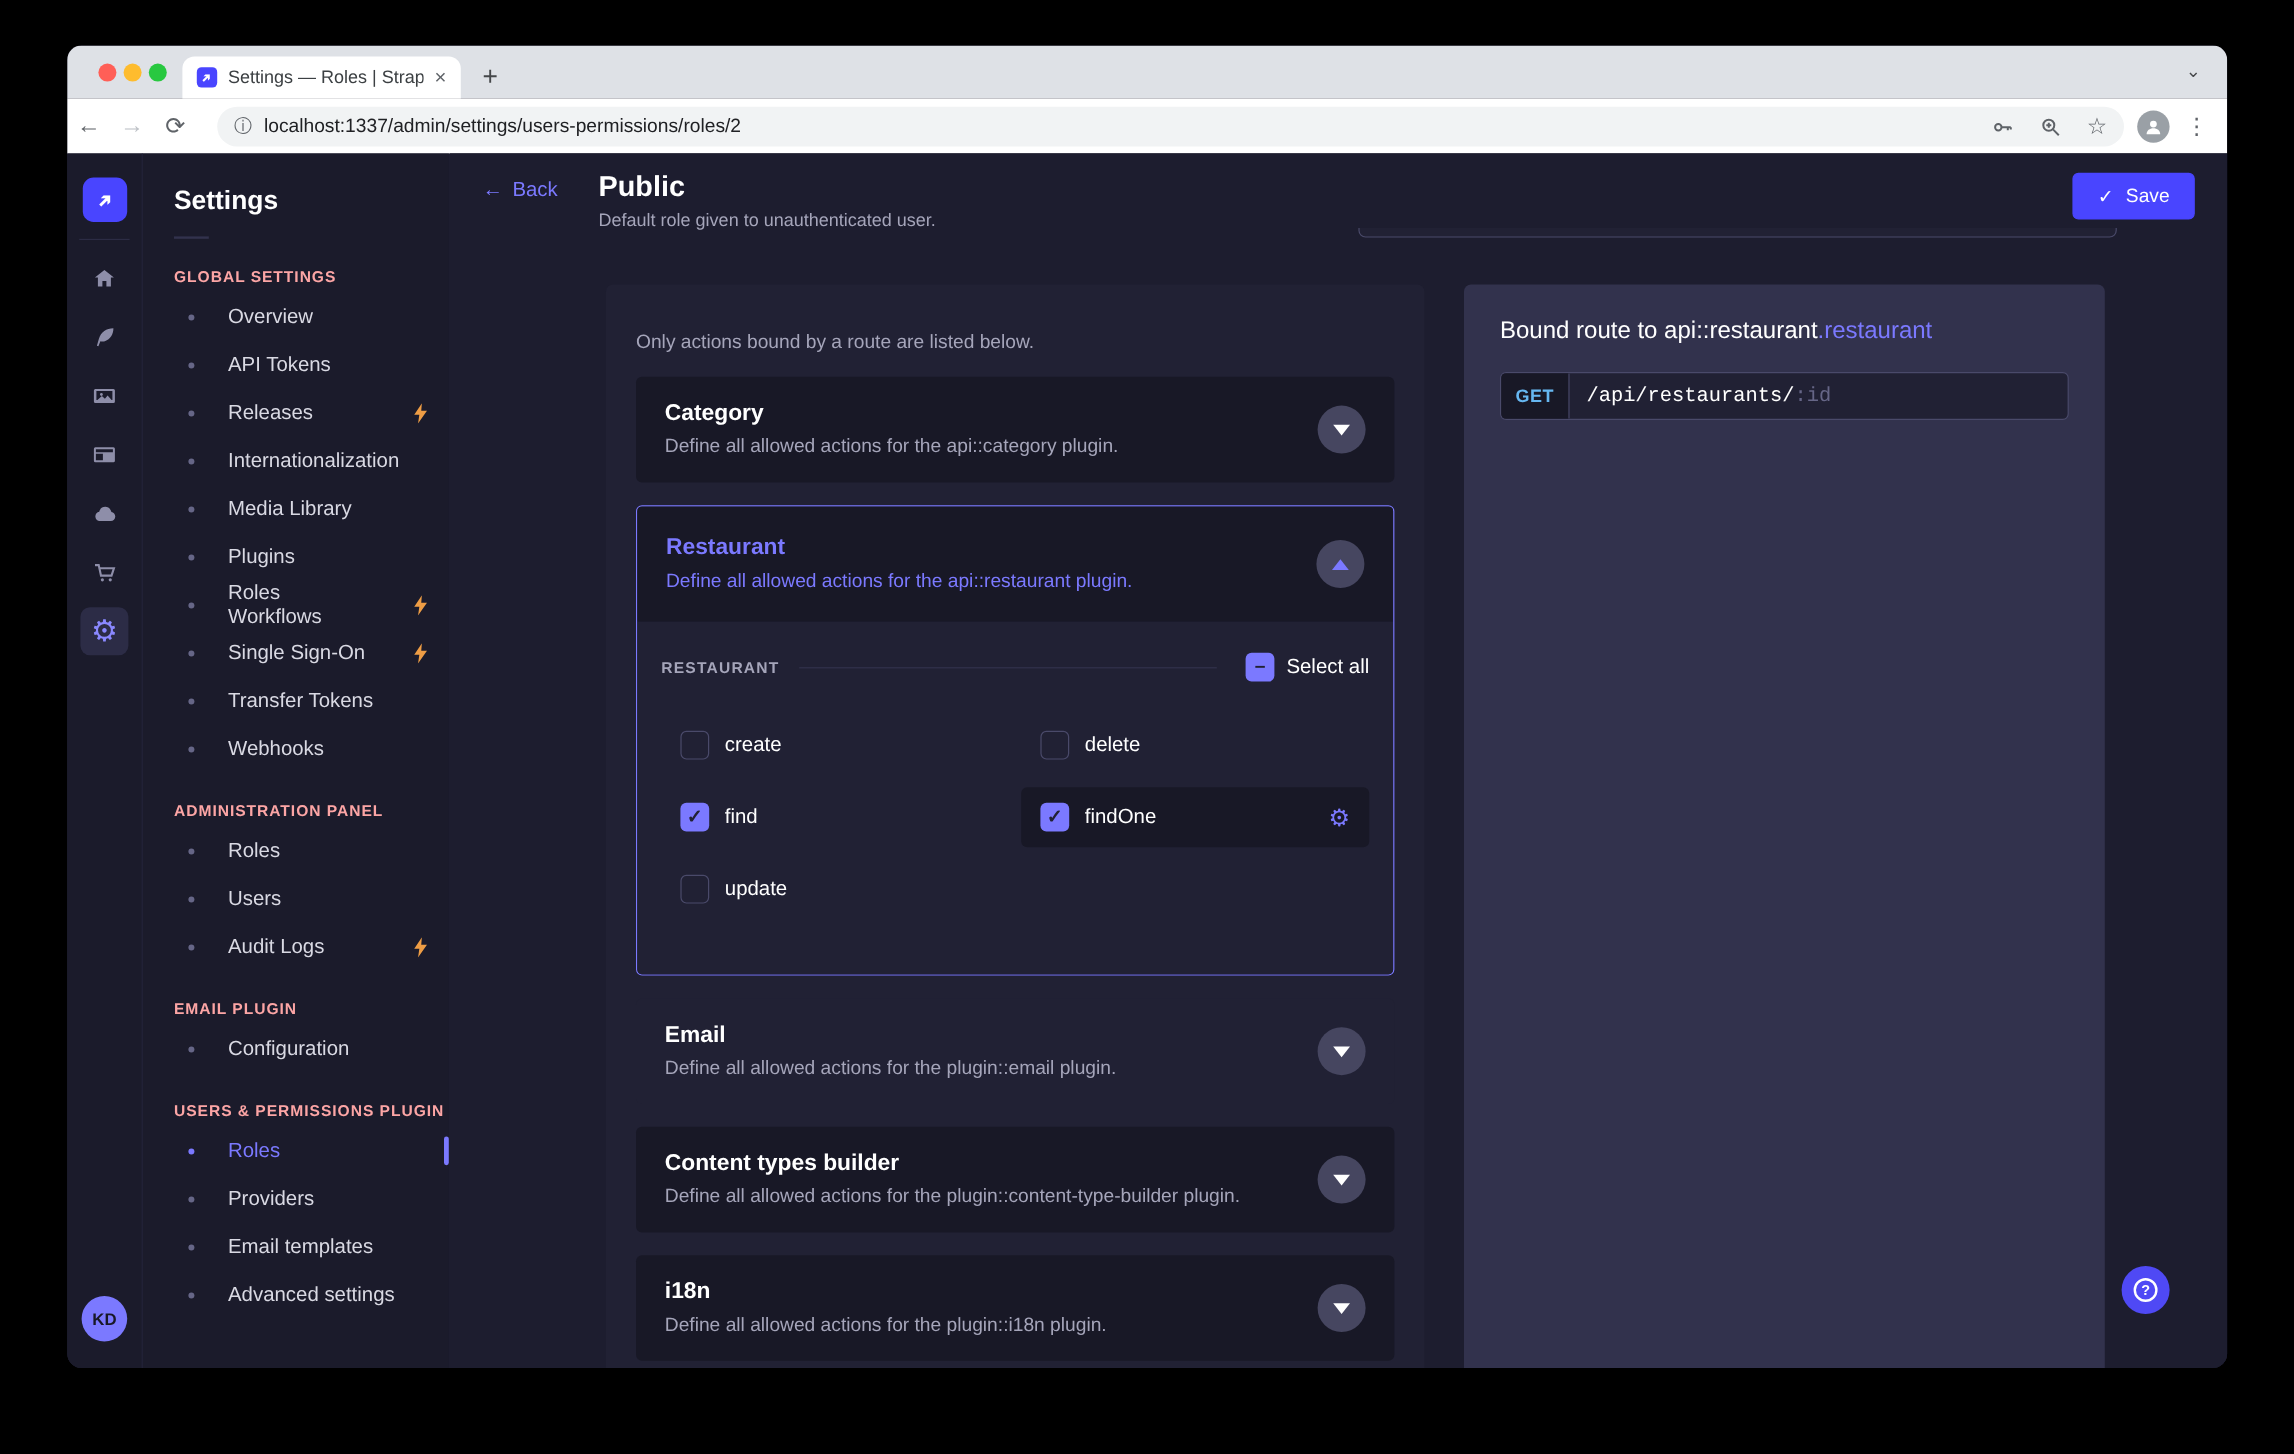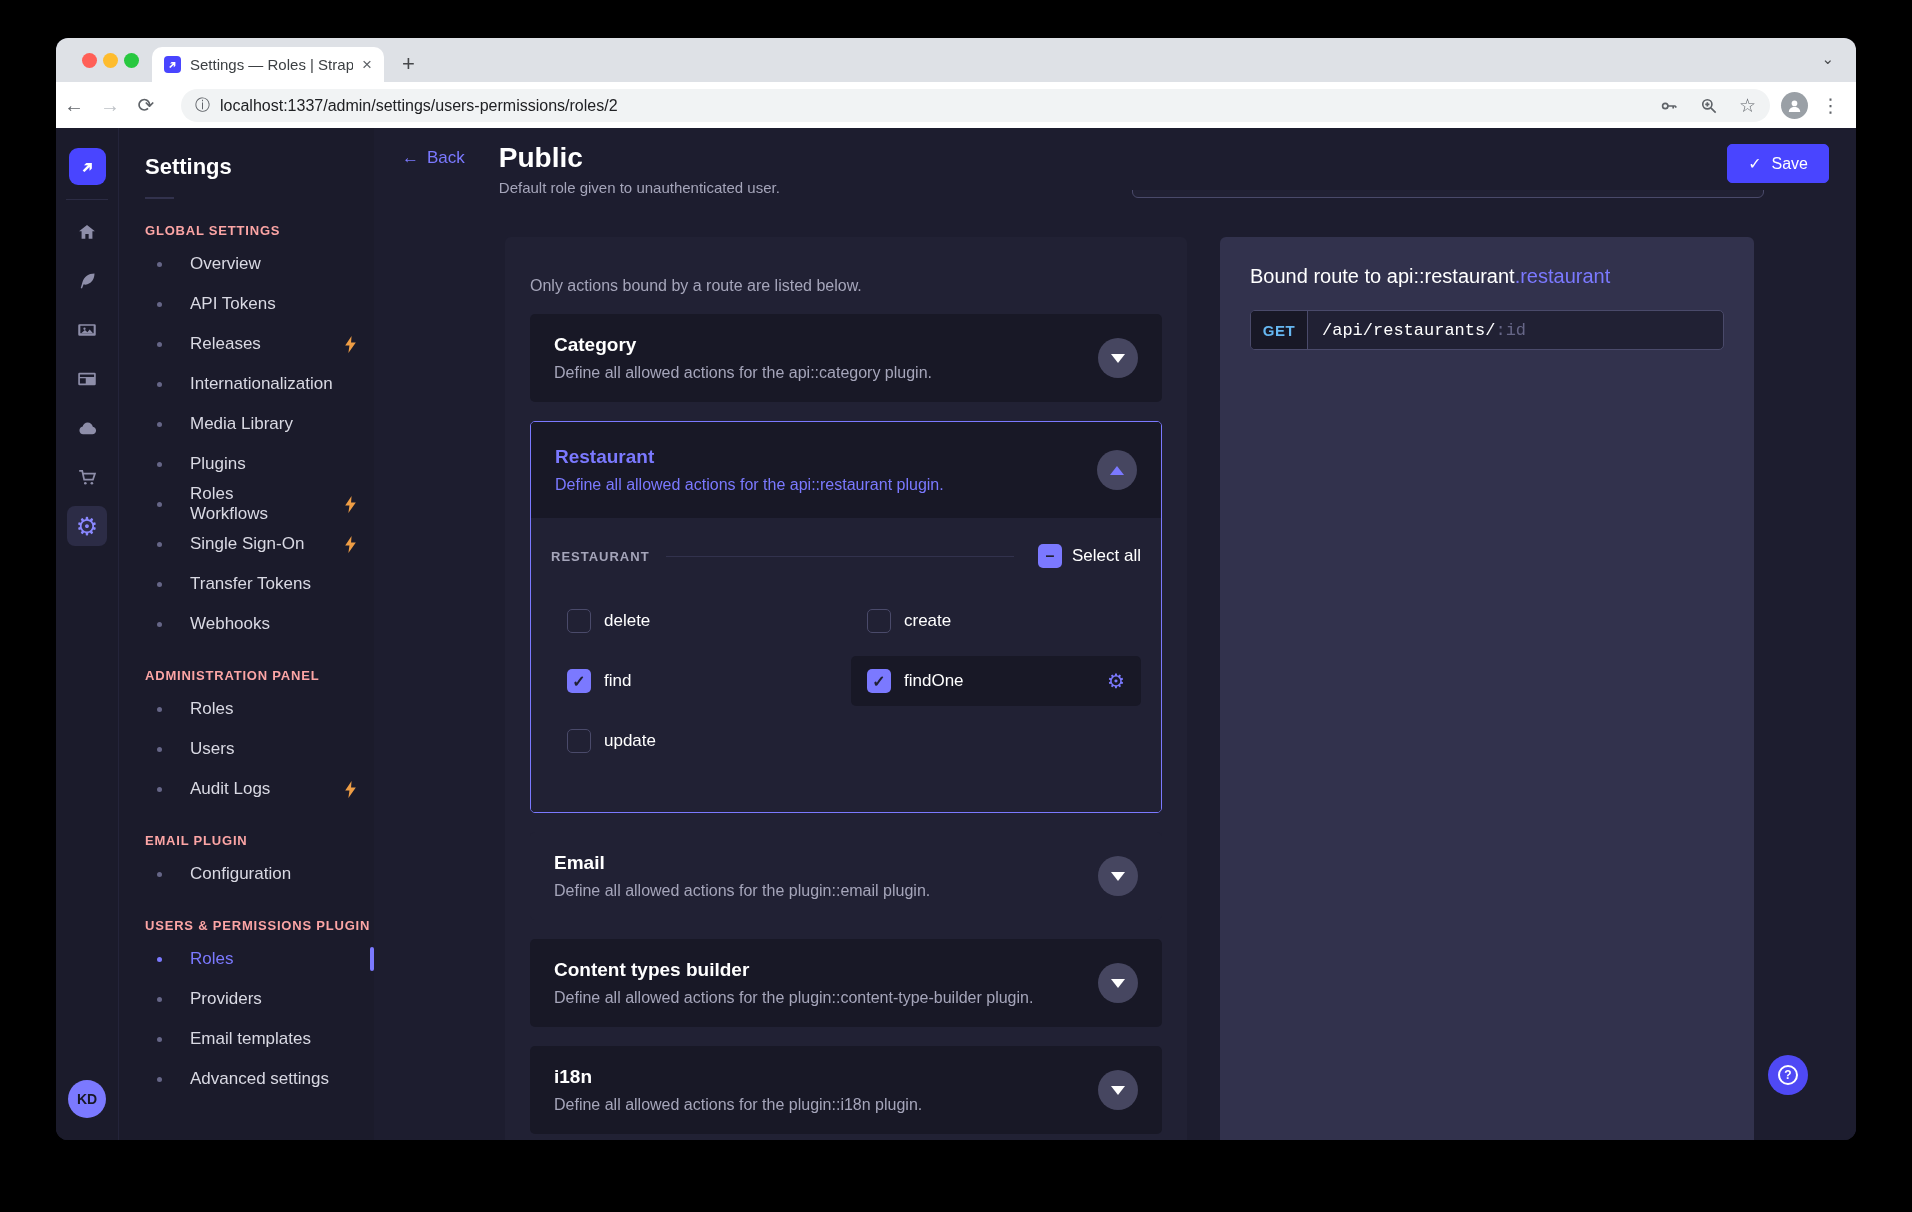--- a/index.html
+++ b/index.html
@@ -55,21 +55,21 @@
   .sn-bolt { margin-left:auto; margin-right:16px; display:flex; }
   .active-bar { position:absolute; right:0; top:8px; width:4px; height:24px; border-radius:2px; background:#7b79ff; }
 
   .content { position:absolute; left:319px; top:0; right:0; bottom:0; background:#1d1d2f; }
 
   .partial-input { position:absolute; left:757px; top:28px; width:632px; height:42px; border:1px solid #4a4a6a; border-radius:6px; background:#212134; }
 
   .cheader { position:absolute; left:0; top:0; right:0; height:62px; background:#1d1d2f; z-index:5; display:flex; align-items:flex-start; padding:14px 27px 0 27px; }
   .back { display:flex; align-items:center; gap:8px; color:#7b79ff; font-size:17px; margin-top:6px; }
   .titleblock { margin-left:34px; }
-  .ptitle { font-size:28px; font-weight:bold; color:#fff; }
+  .ptitle { font-size:24px; font-weight:bold; color:#fff; }
   .psub { font-size:15px; color:#a5a5ba; margin-top:5px; }
   .savebtn { margin-left:auto; height:39px; background:#4945ff; border:1px solid #4945ff; border-radius:5px; color:#fff; font-size:16px; display:flex; align-items:center; gap:10px; padding:0 20px; margin-top:2px; }
 
   .panel { position:absolute; left:130px; top:109px; width:682px; bottom:-20px; background:#212134; border-radius:6px; padding:28px 25px; overflow:hidden; }
   .perm-title { font-size:20px; font-weight:bold; color:#fff; }
   .perm-sub { font-size:16px; color:#a5a5ba; margin-top:12px; }
   .card { border-radius:5px; margin-top:19px; padding:20px 24px; position:relative; }
   .card.dark { background:#181826; }
   .card.light { background:#212134; }
   .card-title { font-size:19px; font-weight:bold; color:#fff; }
@@ -362,25 +362,25 @@
               <span class="group-label">RESTAURANT</span>
               <span class="group-line"></span>
               <span class="selectall">
                 <span class="cb on">–</span>
                 <span class="selectall-text">Select all</span>
               </span>
             </div>
             <div class="actions-grid">
               <div class="action-cell">
                 <span class="cb off"></span>
-                <span class="action-label">delete</span>
+                <span class="action-label">create</span>
               </div>
               <div class="action-cell">
                 <span class="cb off"></span>
-                <span class="action-label">create</span>
+                <span class="action-label">delete</span>
               </div>
               <div class="action-cell">
                 <span class="cb on">✓</span>
                 <span class="action-label">find</span>
               </div>
               <div class="action-cell selected">
                 <span class="cb on">✓</span>
                 <span class="action-label">findOne</span>
                 <span class="cell-gear">⚙</span>
               </div>

